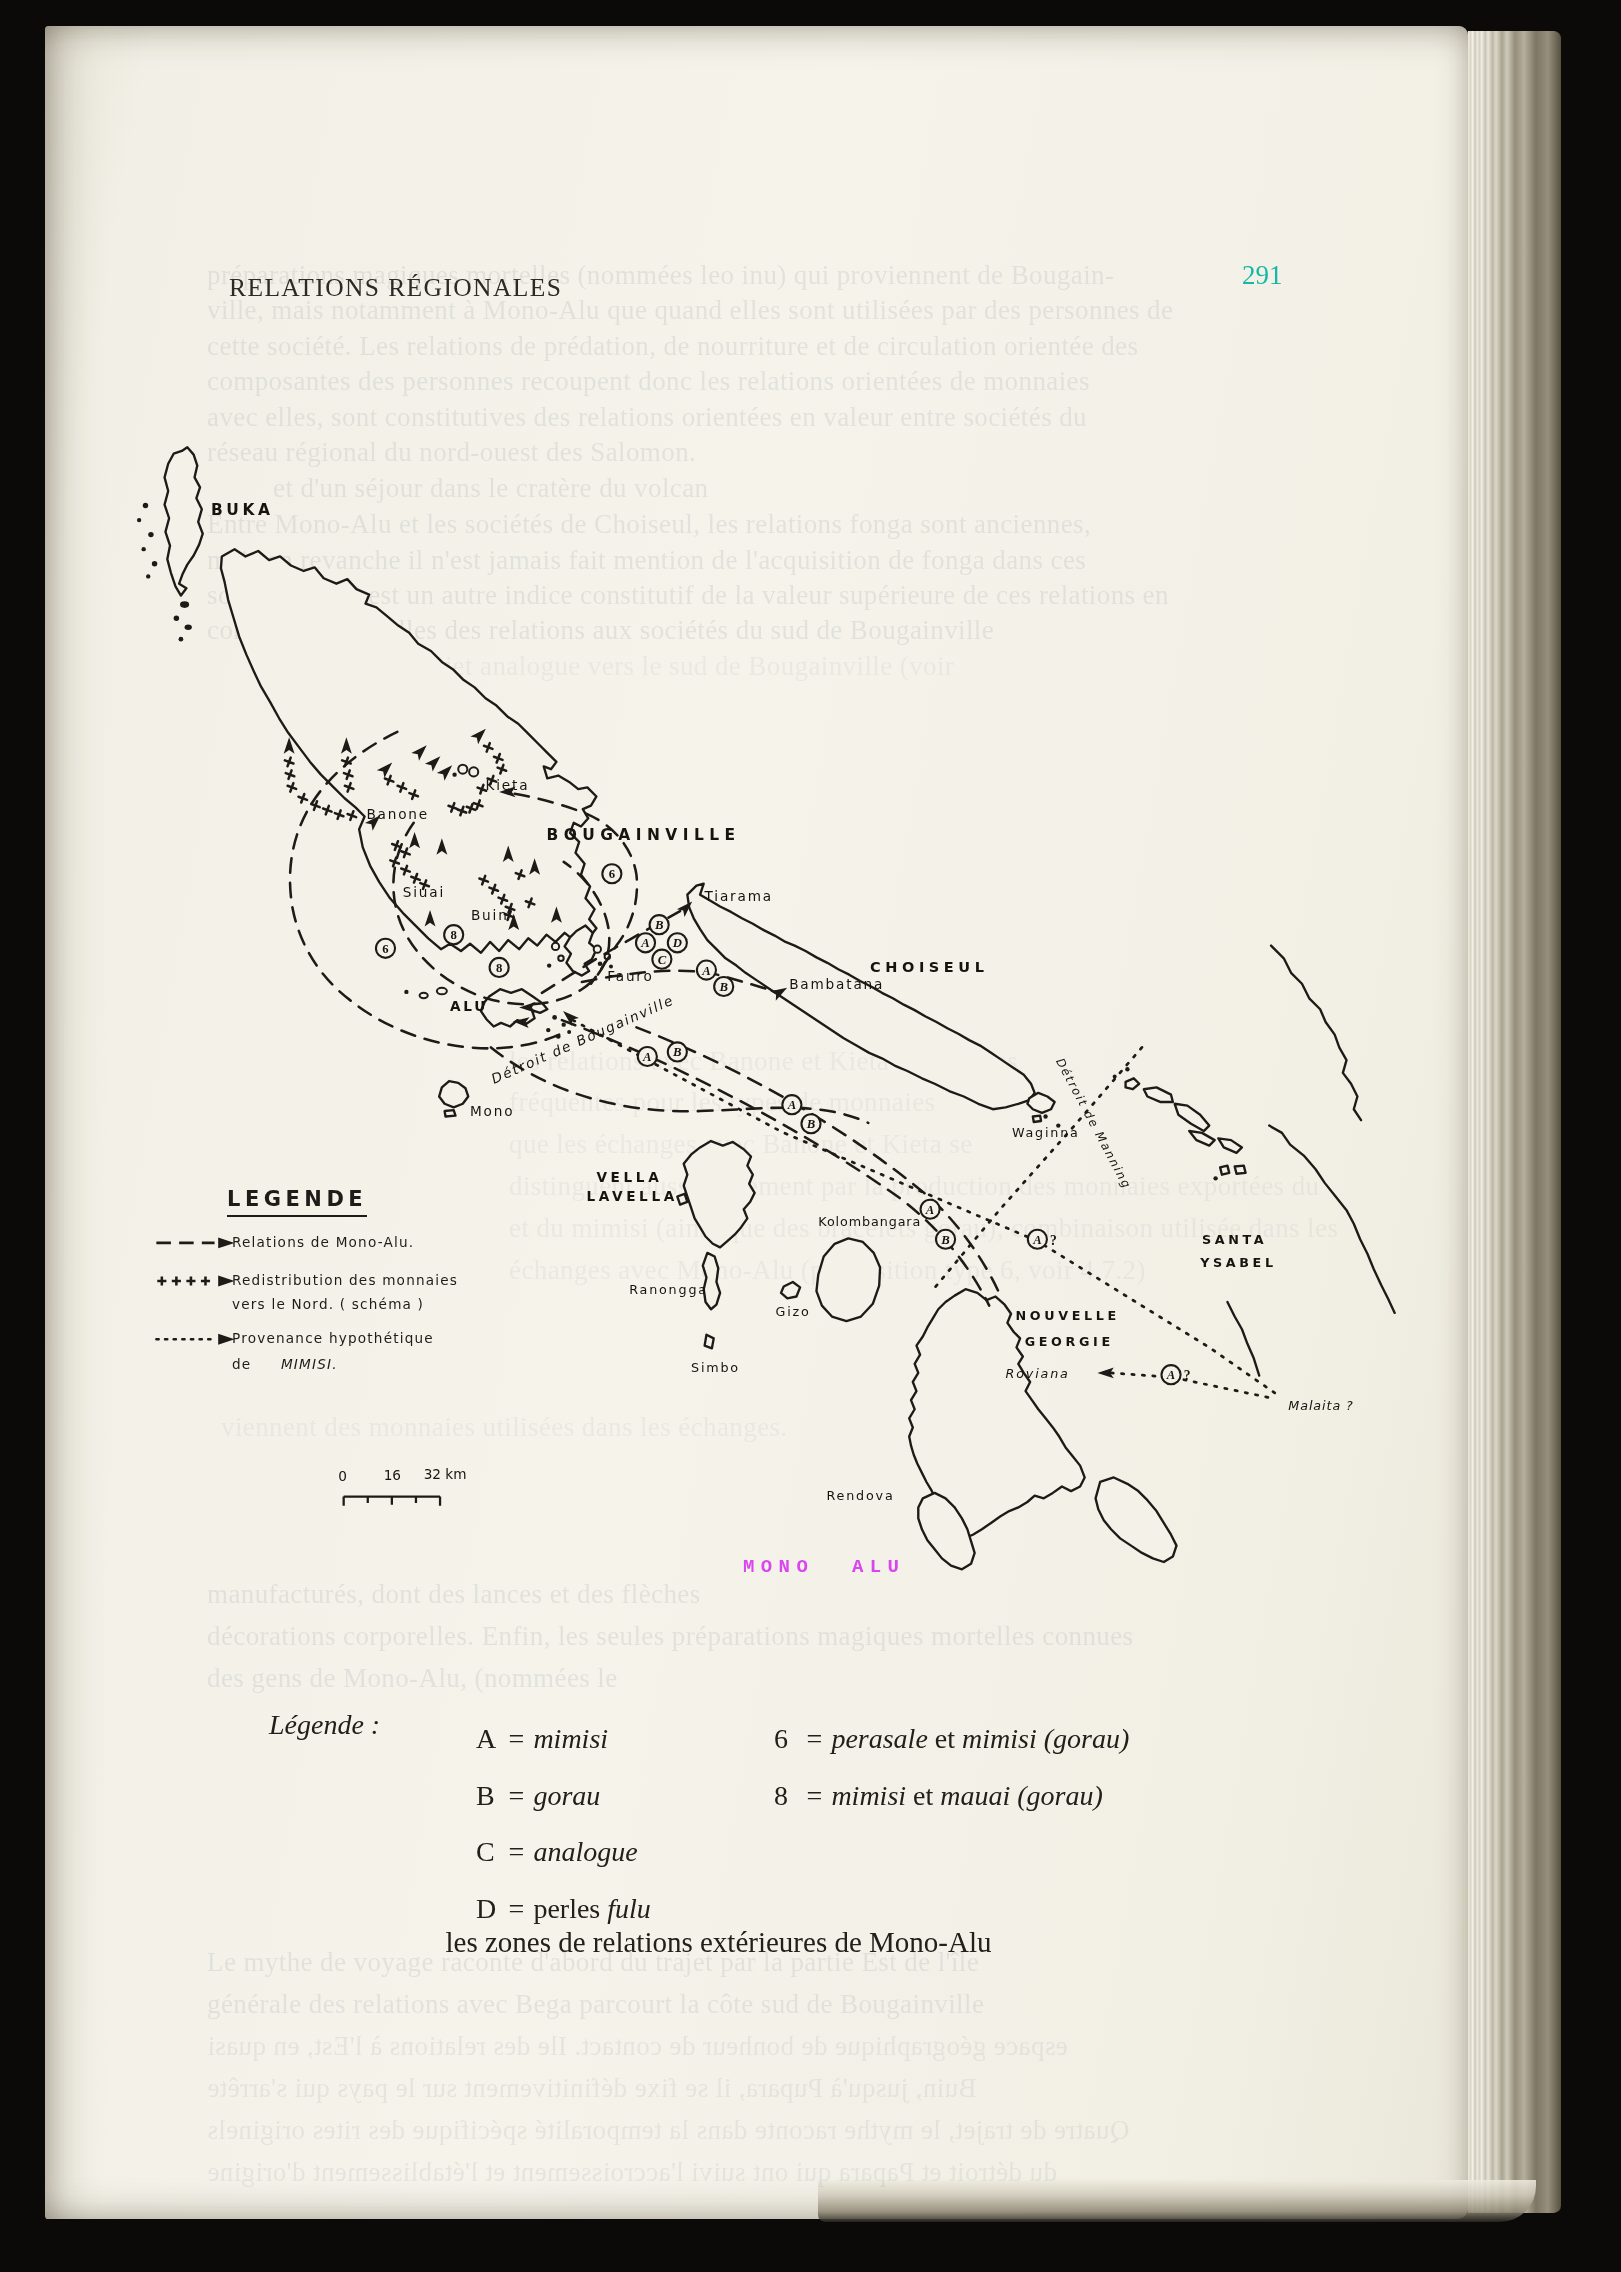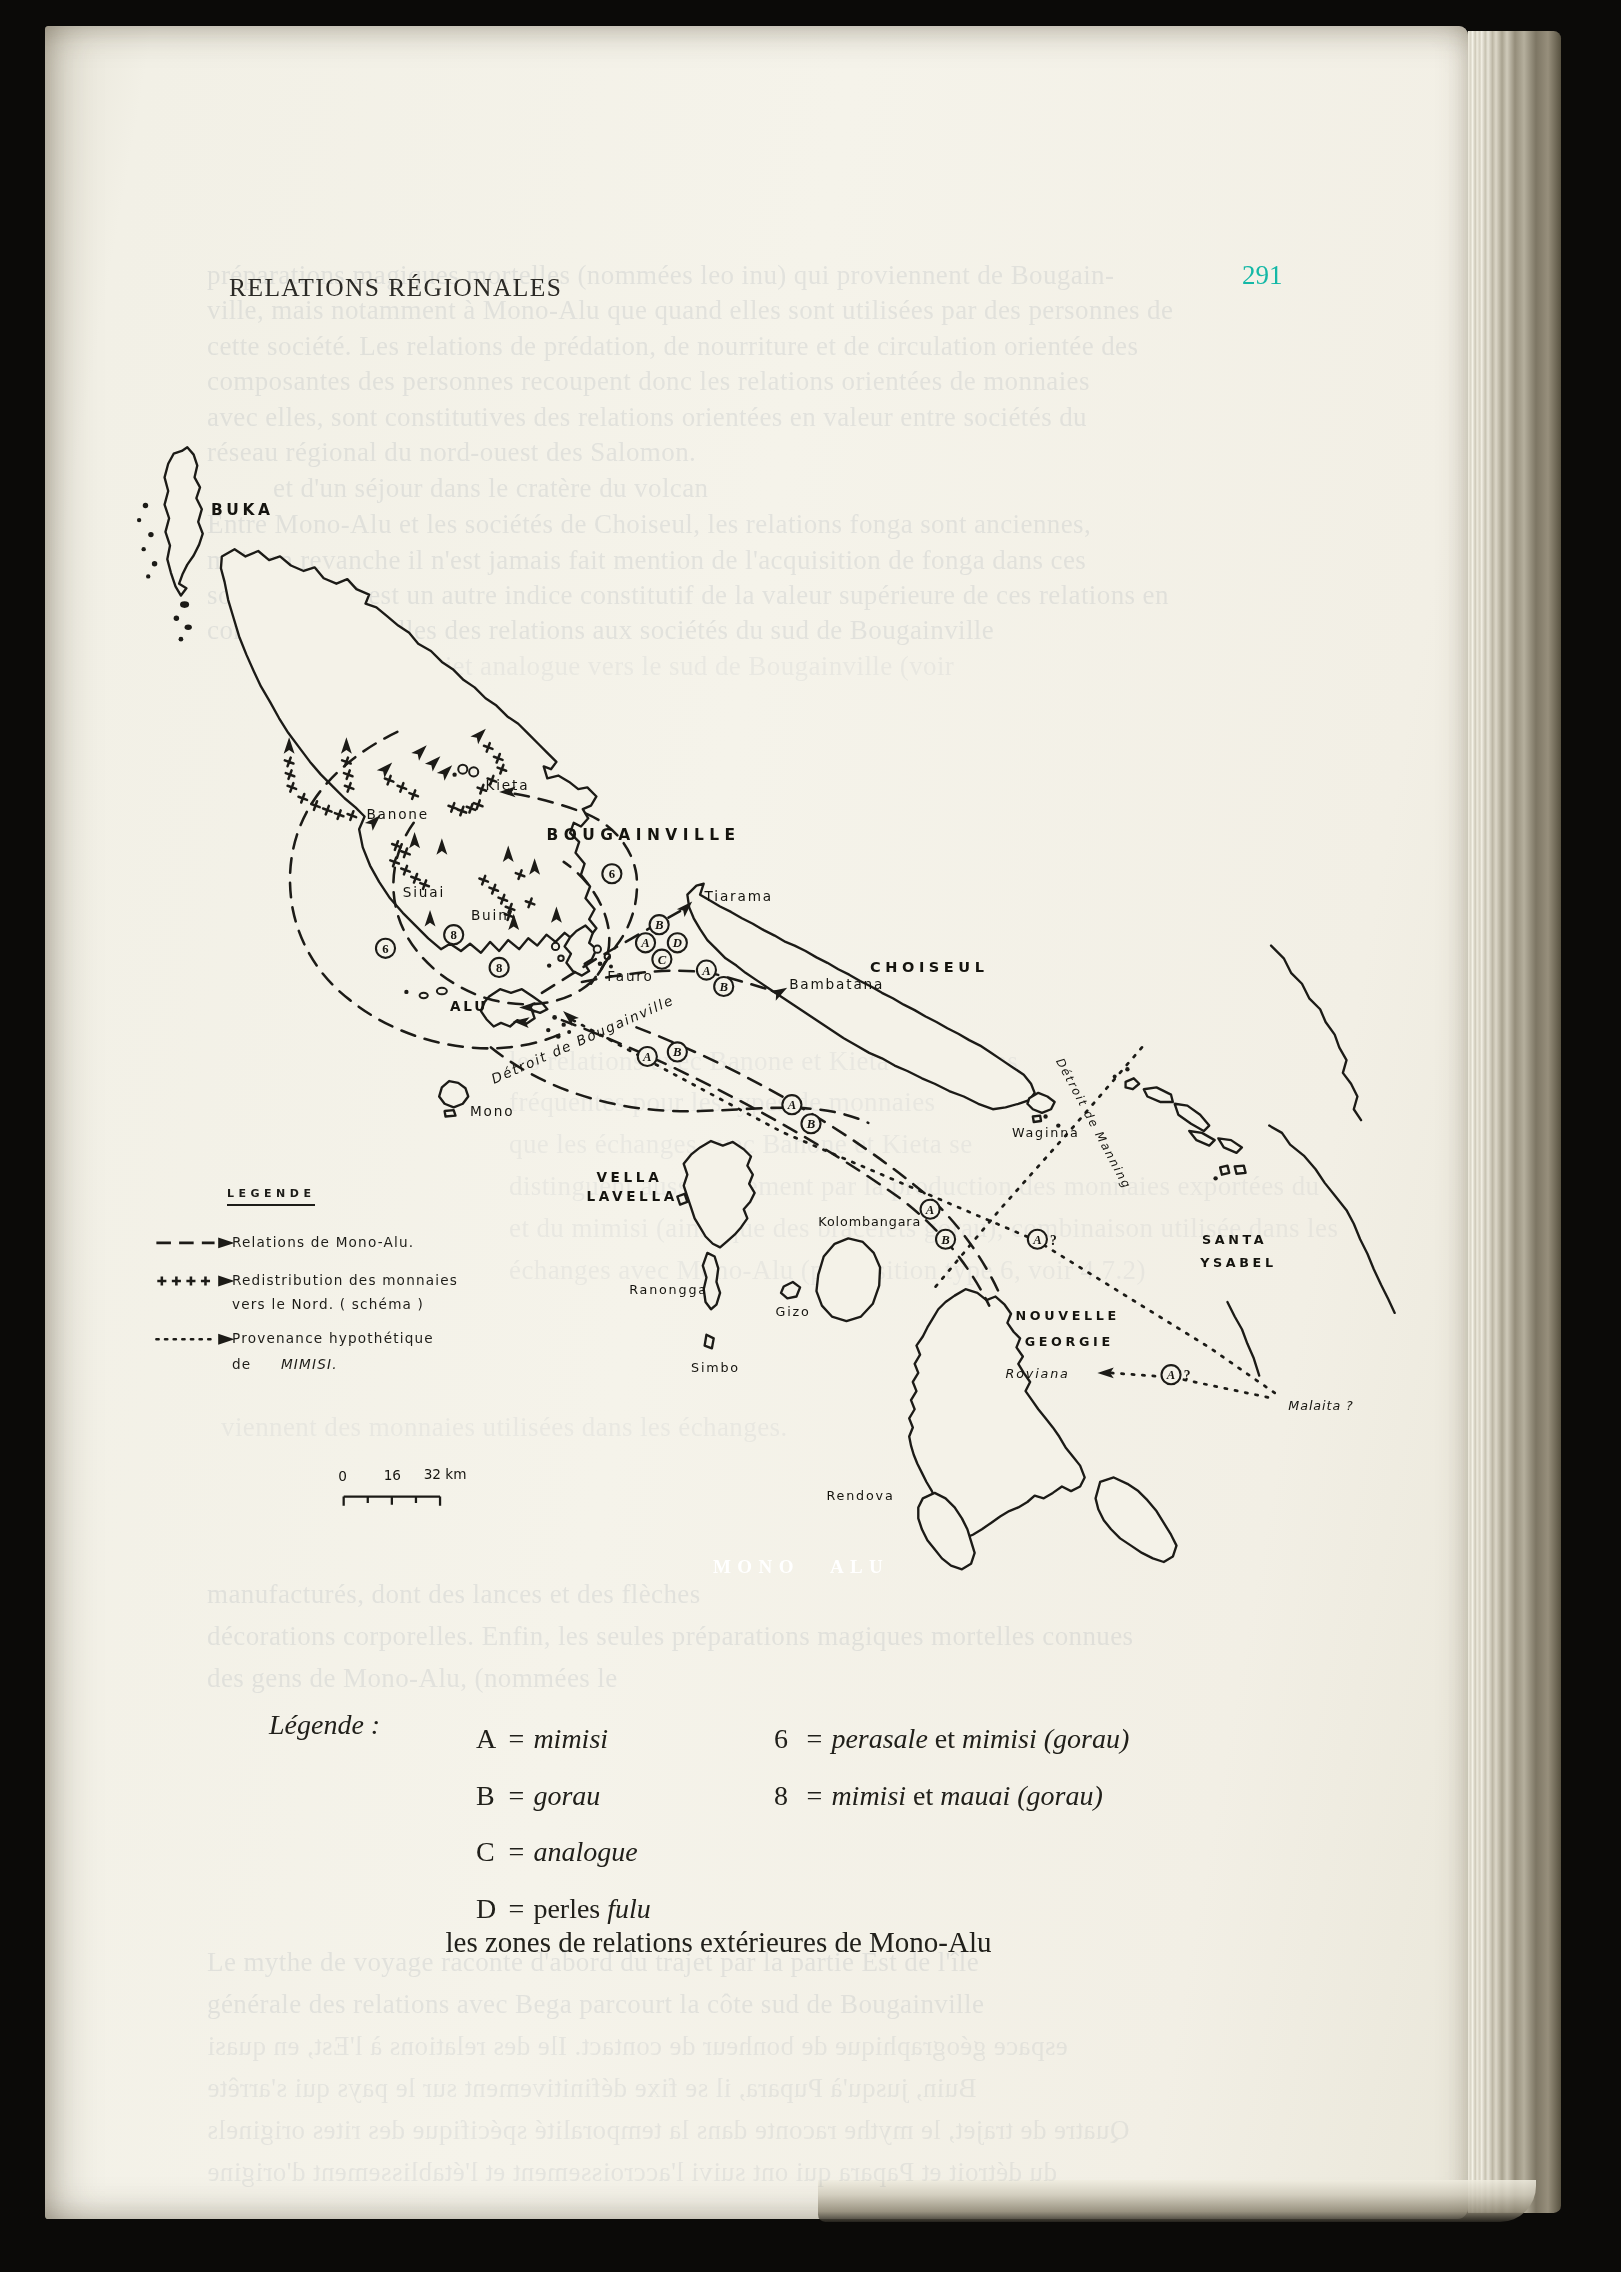--- a/index.html
+++ b/index.html
@@ -39,30 +39,30 @@
   .ghost.dim{opacity:.075;}
   .ghost.mir{transform:scaleX(-1);opacity:.10;}
   
   .running-head{
     position:absolute;left:229px;top:273px;font-size:25.5px;letter-spacing:1.4px;
     color:#2b2a26;font-family:"Liberation Serif",serif;
   }
   .page-num{position:absolute;left:1242px;top:260px;font-size:27px;color:#14b8a6;}
   .map-legend-title{
     position:absolute;left:227px;top:1187px;font-family:"DejaVu Sans",sans-serif;
-    font-size:11px;font-weight:bold;letter-spacing:4.5px;color:#1d1c18;
+    font-size:21px;font-weight:bold;letter-spacing:4.5px;color:#1d1c18;
     border-bottom:2.3px solid #1d1c18;padding-bottom:3.6px;
   }
   .leg-text{
     position:absolute;font-family:"DejaVu Sans",sans-serif;font-size:13.6px;
     letter-spacing:1.2px;color:#1d1c18;white-space:nowrap;
   }
   .map-title{
-    position:absolute;left:713px;top:1556px;font-family:Liberation Serif, serif;
-    font-size:19px;font-weight:bold;letter-spacing:6.4px;word-spacing:20px;color:#ffffff;
+    position:absolute;left:743px;top:1556px;font-family:Liberation Mono, monospace;
+    font-size:19px;font-weight:bold;letter-spacing:6.4px;word-spacing:20px;color:#d946ef;
   }
   .key-label{position:absolute;left:269px;top:1709px;font-style:italic;font-size:28px;color:#21201b;}
   .key-col{position:absolute;font-size:28px;color:#21201b;}
   .key-col .key-row{margin-bottom:24.5px;white-space:nowrap;margin-top:17px;}
   .key-k{display:inline-block;min-width:23.6px;}
   .key-eq{padding:0 9px;}
   .key-row em{font-style:italic;}
   .caption{
     position:absolute;left:362px;top:1913px;width:713px;text-align:center;
     font-size:29px;line-height:59px;color:#21201b;

